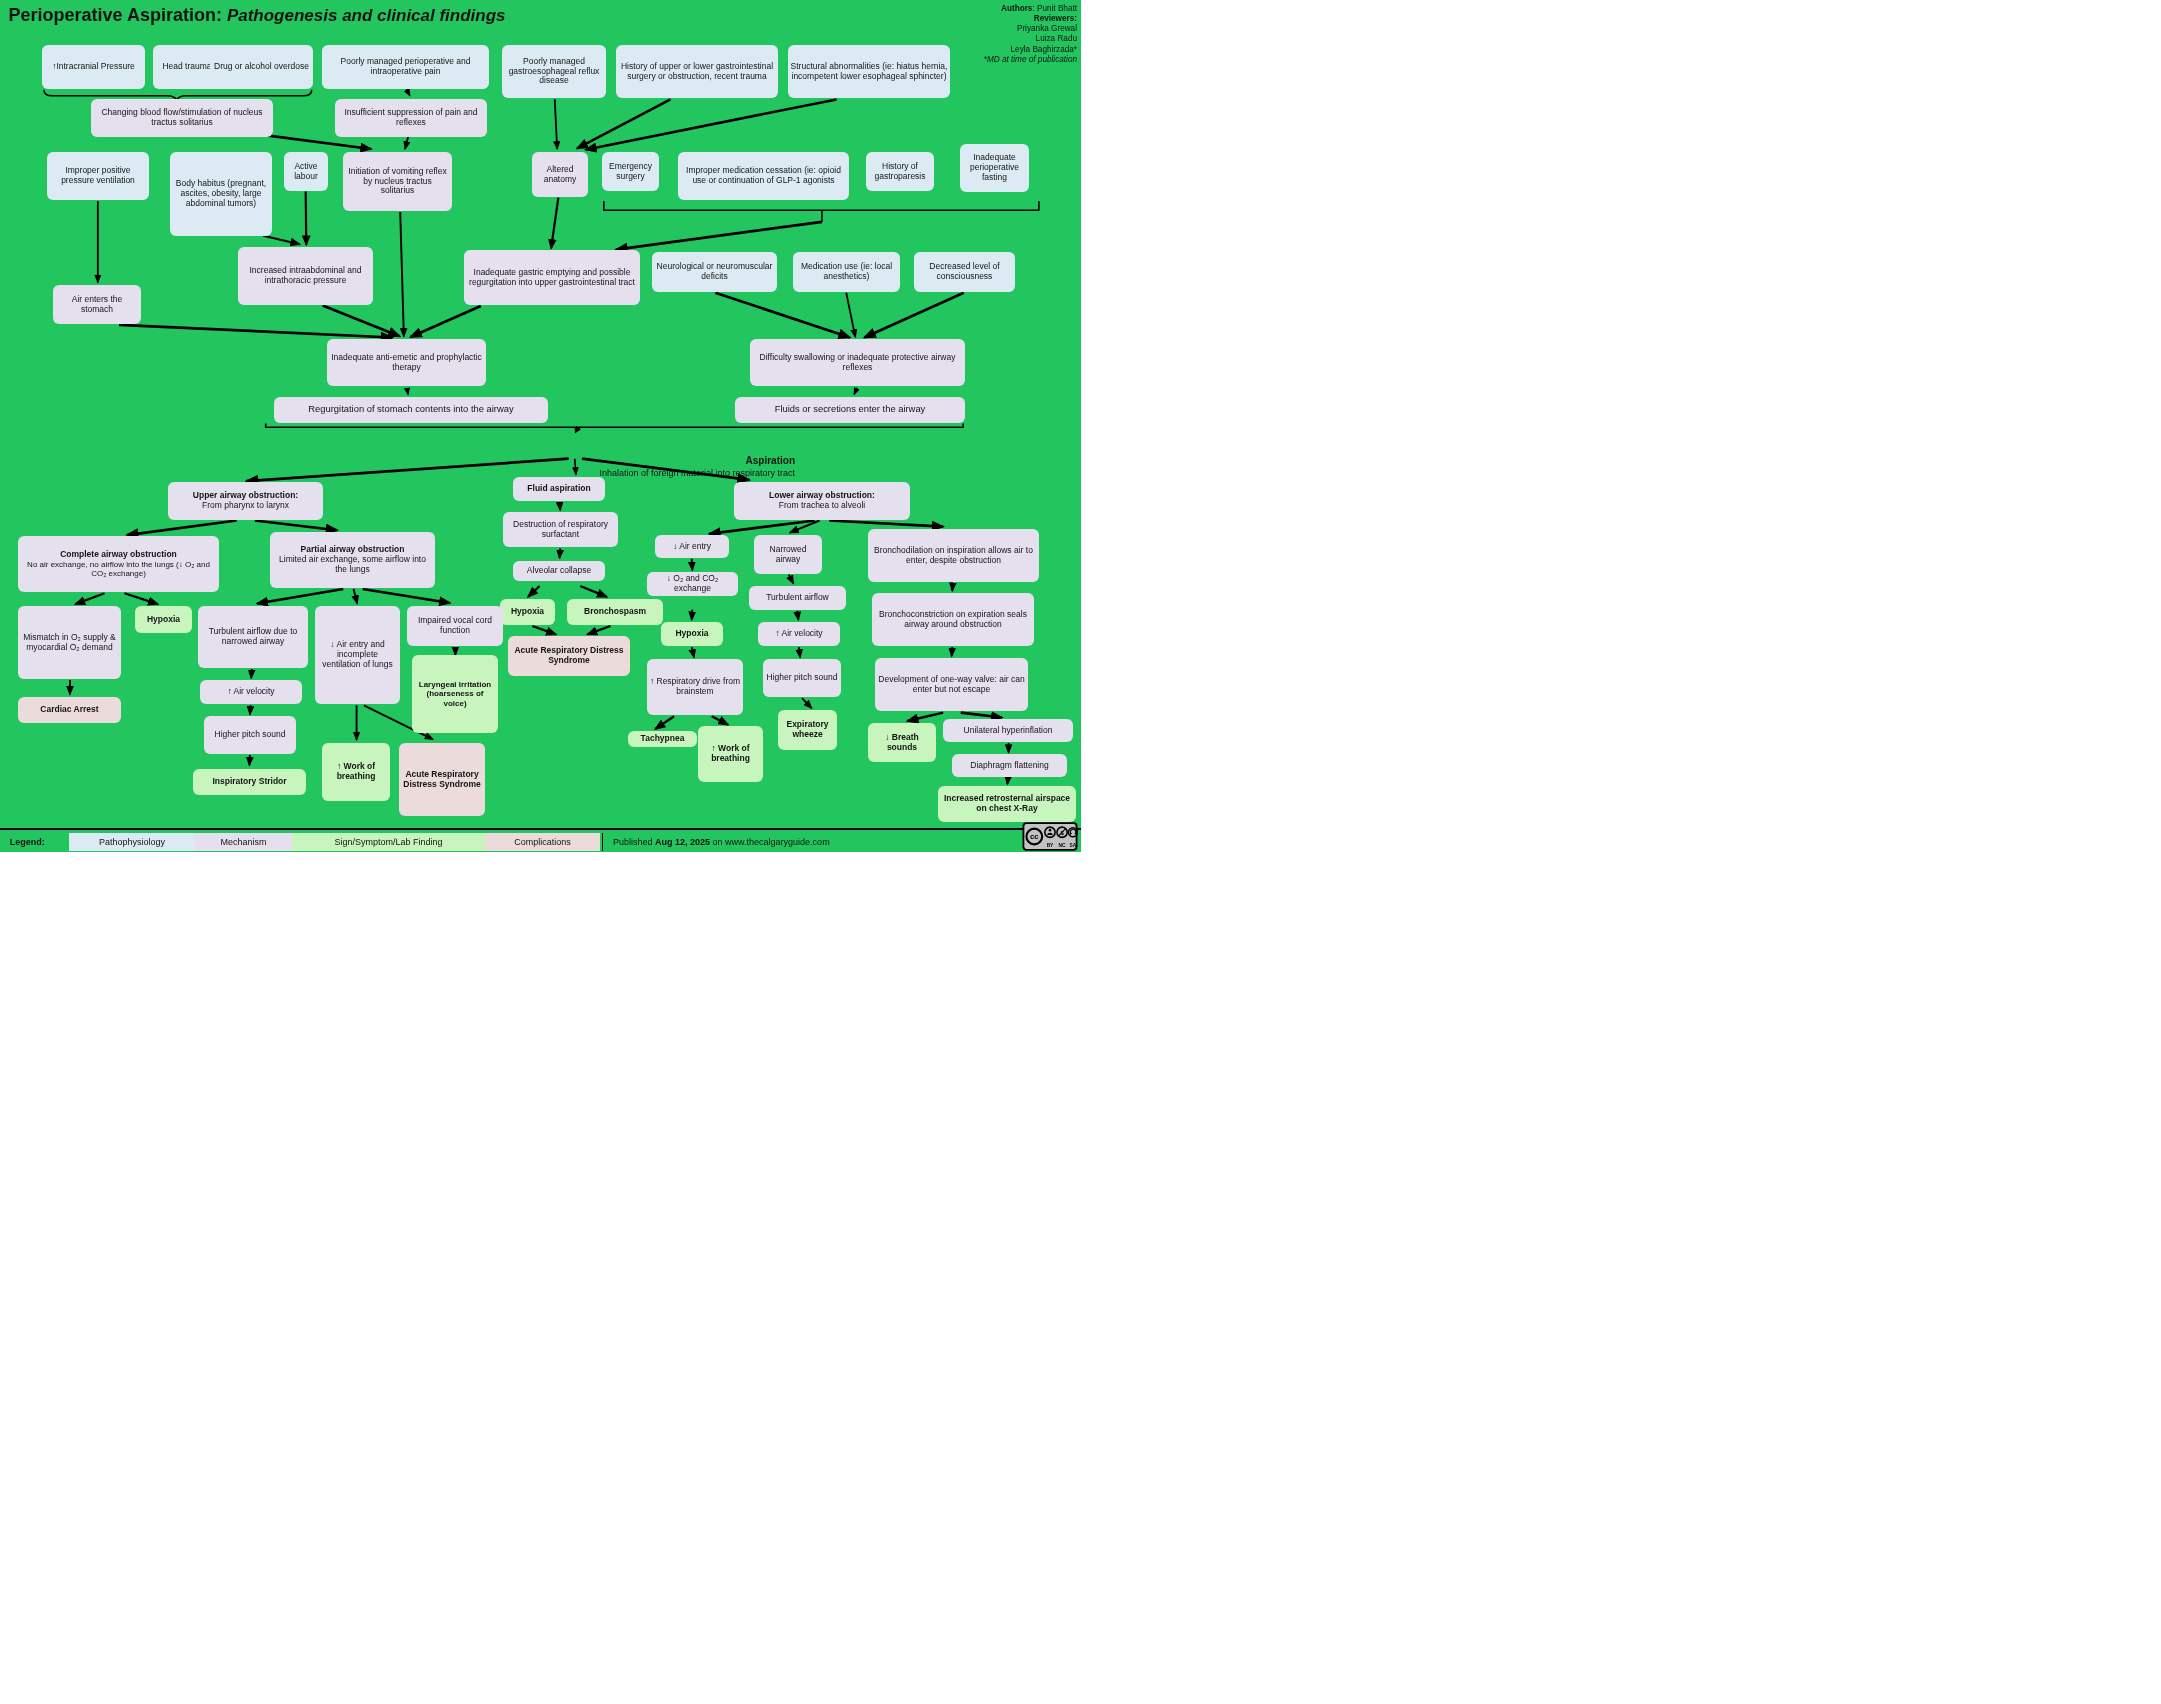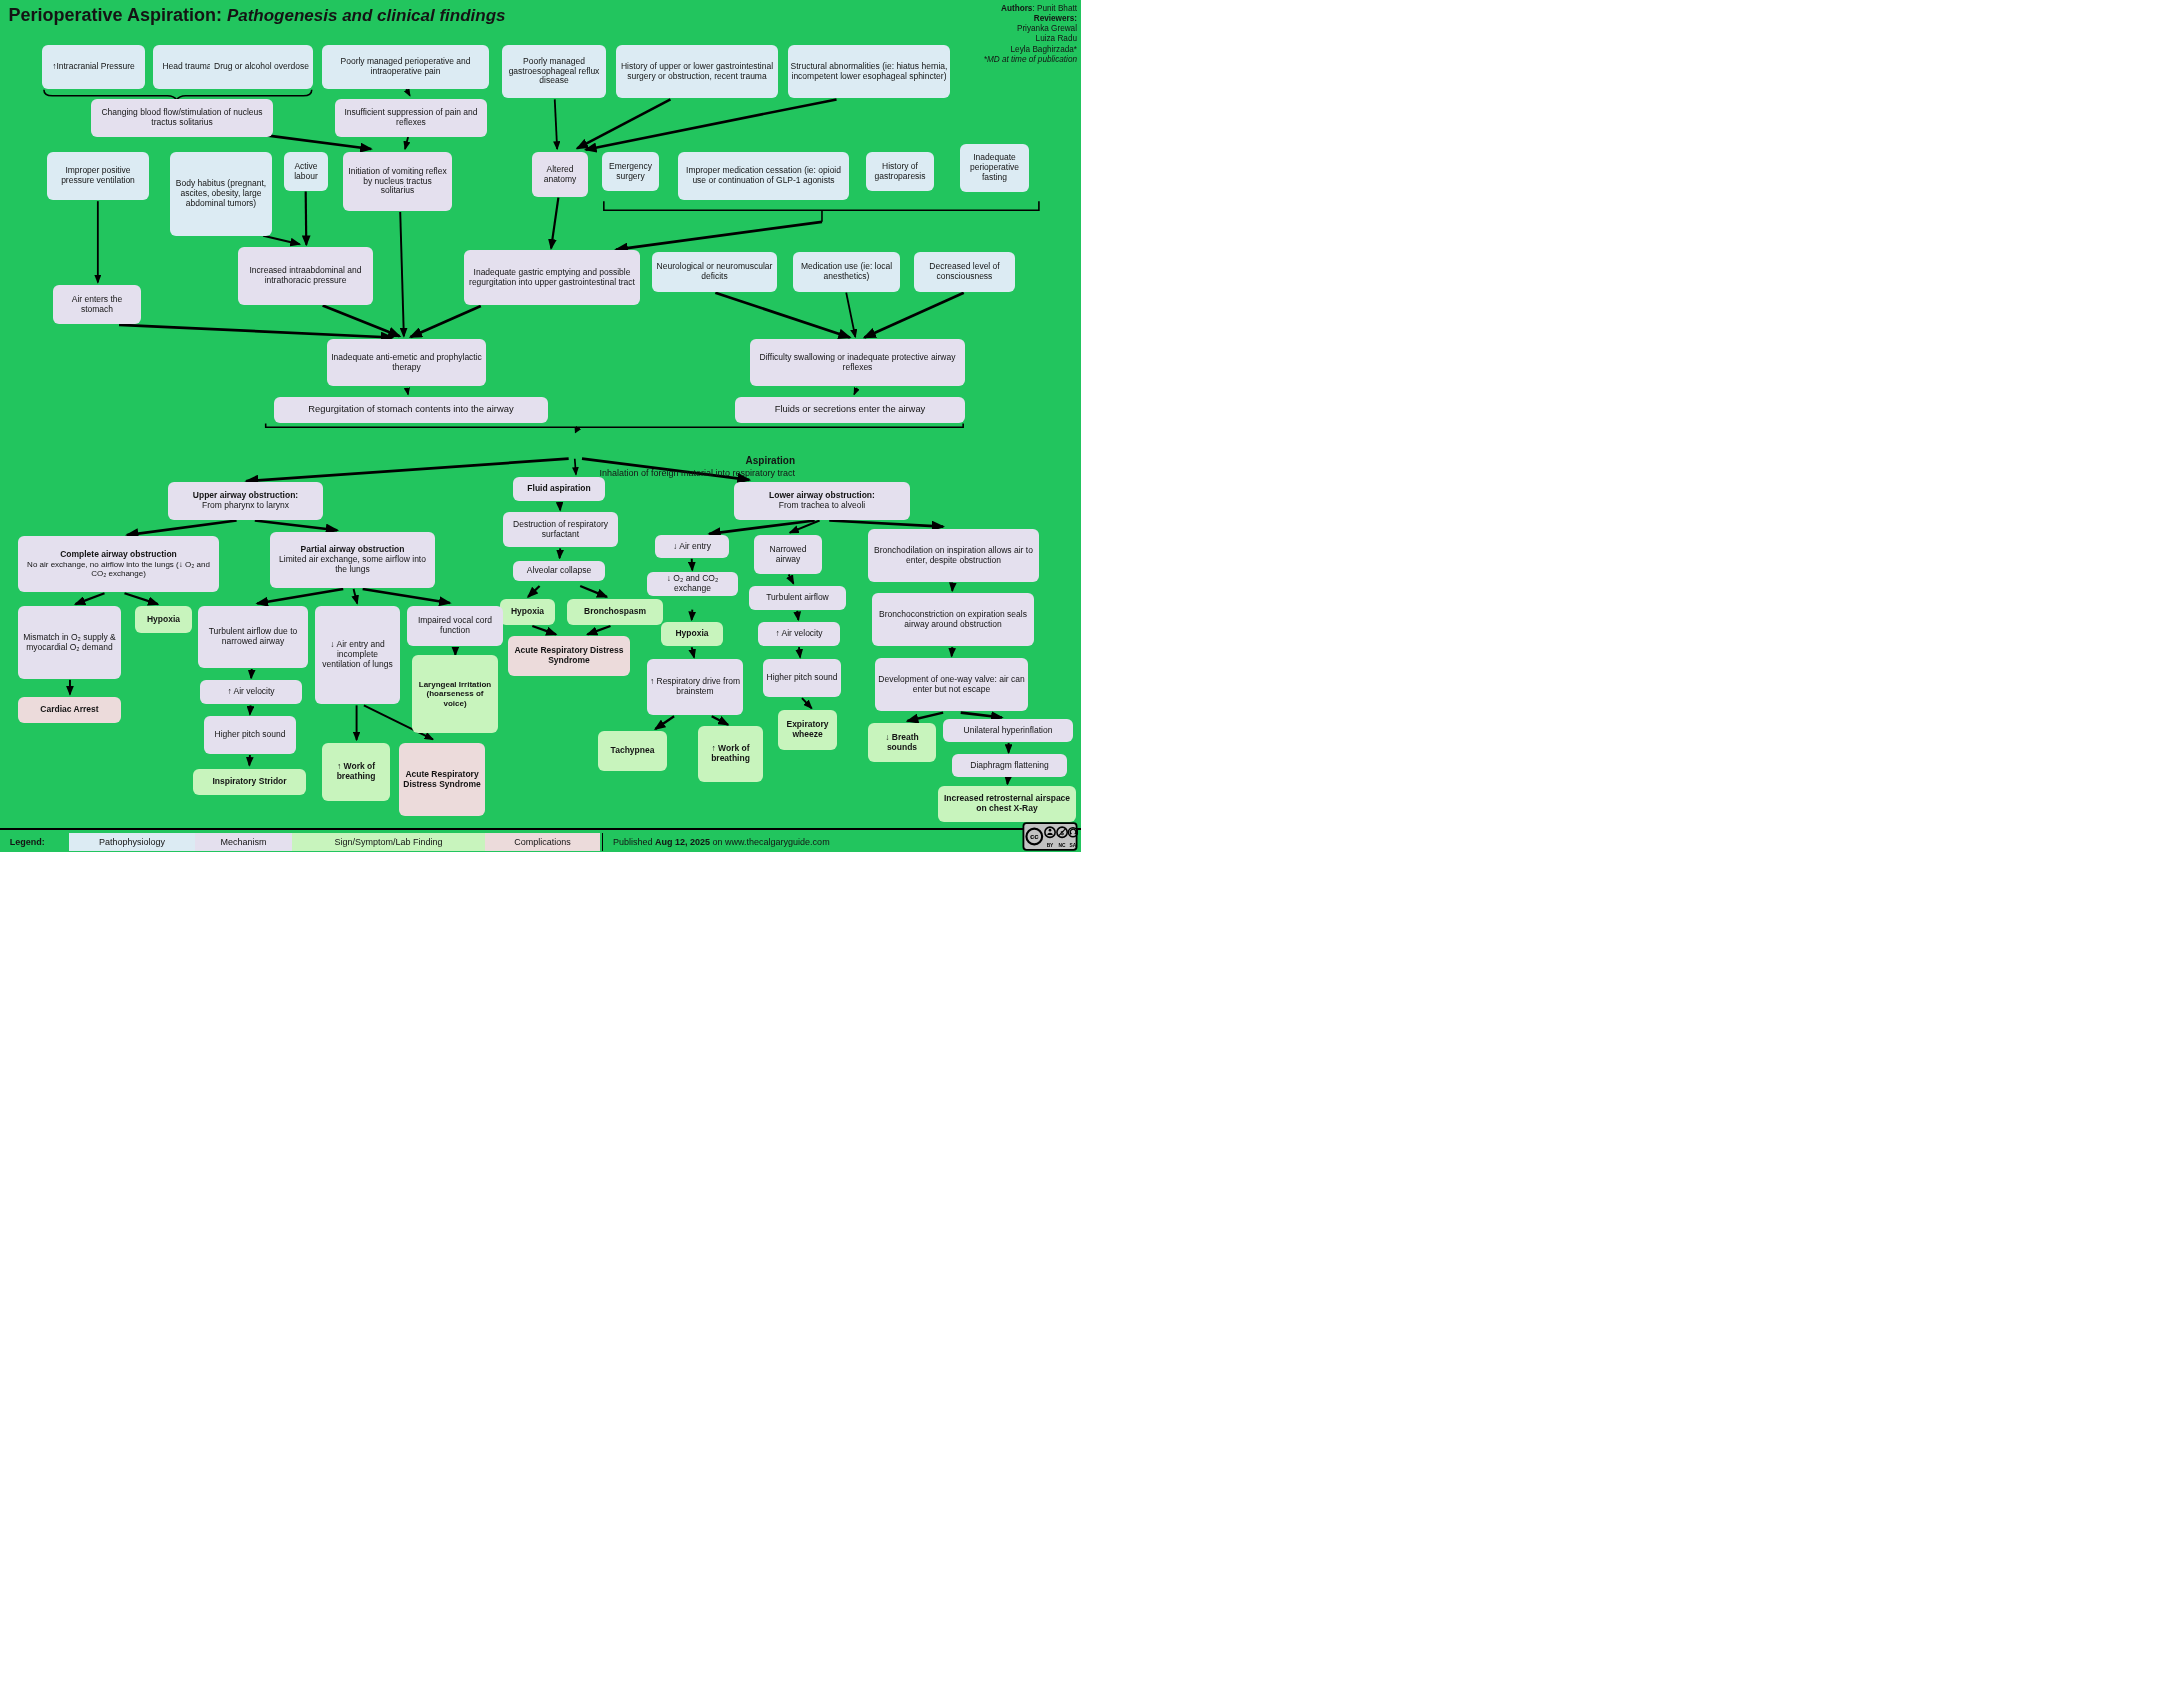--- a/index.html
+++ b/index.html
@@ -211,21 +211,21 @@
   <div class="n m" style="left:503px;top:512px;width:115px;height:35px">Destruction of respiratory surfactant</div>
   <div class="n m" style="left:513px;top:561px;width:92px;height:20px">Alveolar collapse</div>
   <div class="n g" style="left:500px;top:599px;width:55px;height:25.5px">Hypoxia</div>
   <div class="n g" style="left:567px;top:599px;width:96px;height:25.5px">Bronchospasm</div>
   <div class="n p" style="left:508px;top:636px;width:122px;height:40px">Acute Respiratory Distress Syndrome</div>
 
   <div class="n m" style="left:655px;top:535px;width:74px;height:23px">↓ Air entry</div>
   <div class="n m" style="left:647px;top:572px;width:91px;height:24px">↓ O₂ and CO₂ exchange</div>
   <div class="n g" style="left:661px;top:622px;width:62px;height:24px">Hypoxia</div>
   <div class="n m" style="left:647px;top:659px;width:96px;height:56px">↑ Respiratory drive from brainstem</div>
-  <div class="n g" style="left:598px;top:731px;width:69px;height:40px">Tachypnea</div>
+  <div class="n g" style="left:628px;top:731px;width:69px;height:16px">Tachypnea</div>
   <div class="n g" style="left:698px;top:726px;width:65px;height:56px">↑ Work of breathing</div>
 
   <div class="n m" style="left:754px;top:535px;width:68px;height:39px">Narrowed airway</div>
   <div class="n m" style="left:749px;top:586px;width:97px;height:24px">Turbulent airflow</div>
   <div class="n m" style="left:758px;top:622px;width:82px;height:24px">↑ Air velocity</div>
   <div class="n m" style="left:763px;top:659px;width:78px;height:38px">Higher pitch sound</div>
   <div class="n g" style="left:778px;top:710px;width:59px;height:40px">Expiratory wheeze</div>
 
   <div class="n m" style="left:868px;top:529px;width:171px;height:53px">Bronchodilation on inspiration allows air to enter, despite obstruction</div>
   <div class="n m" style="left:872px;top:593px;width:162px;height:53px">Bronchoconstriction on expiration seals airway around obstruction</div>

